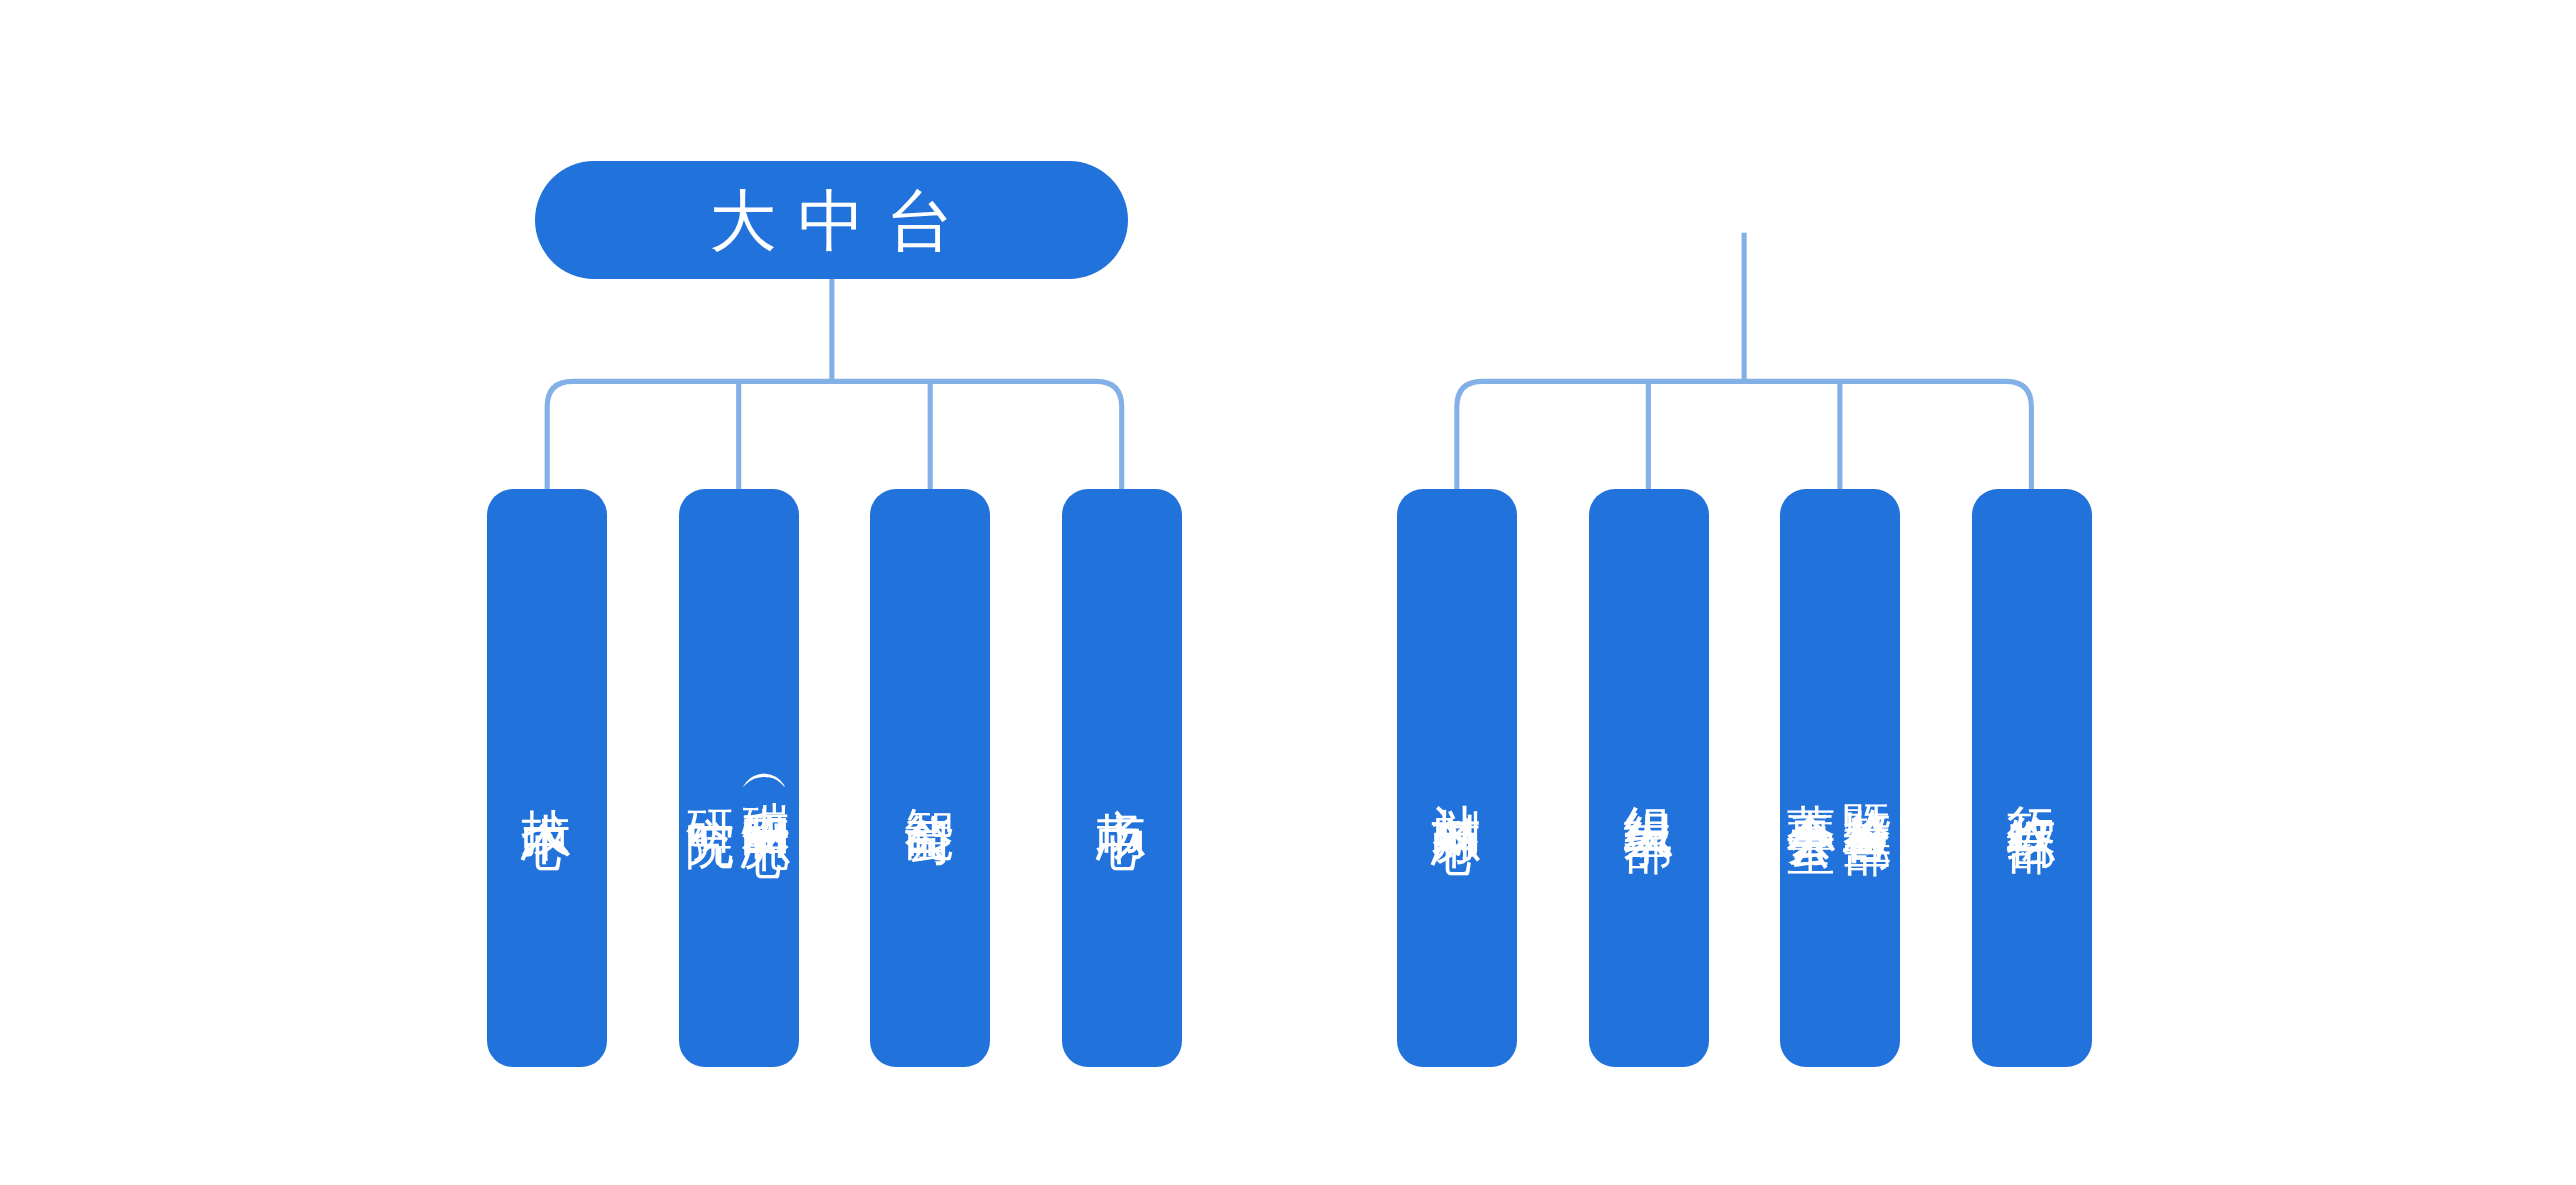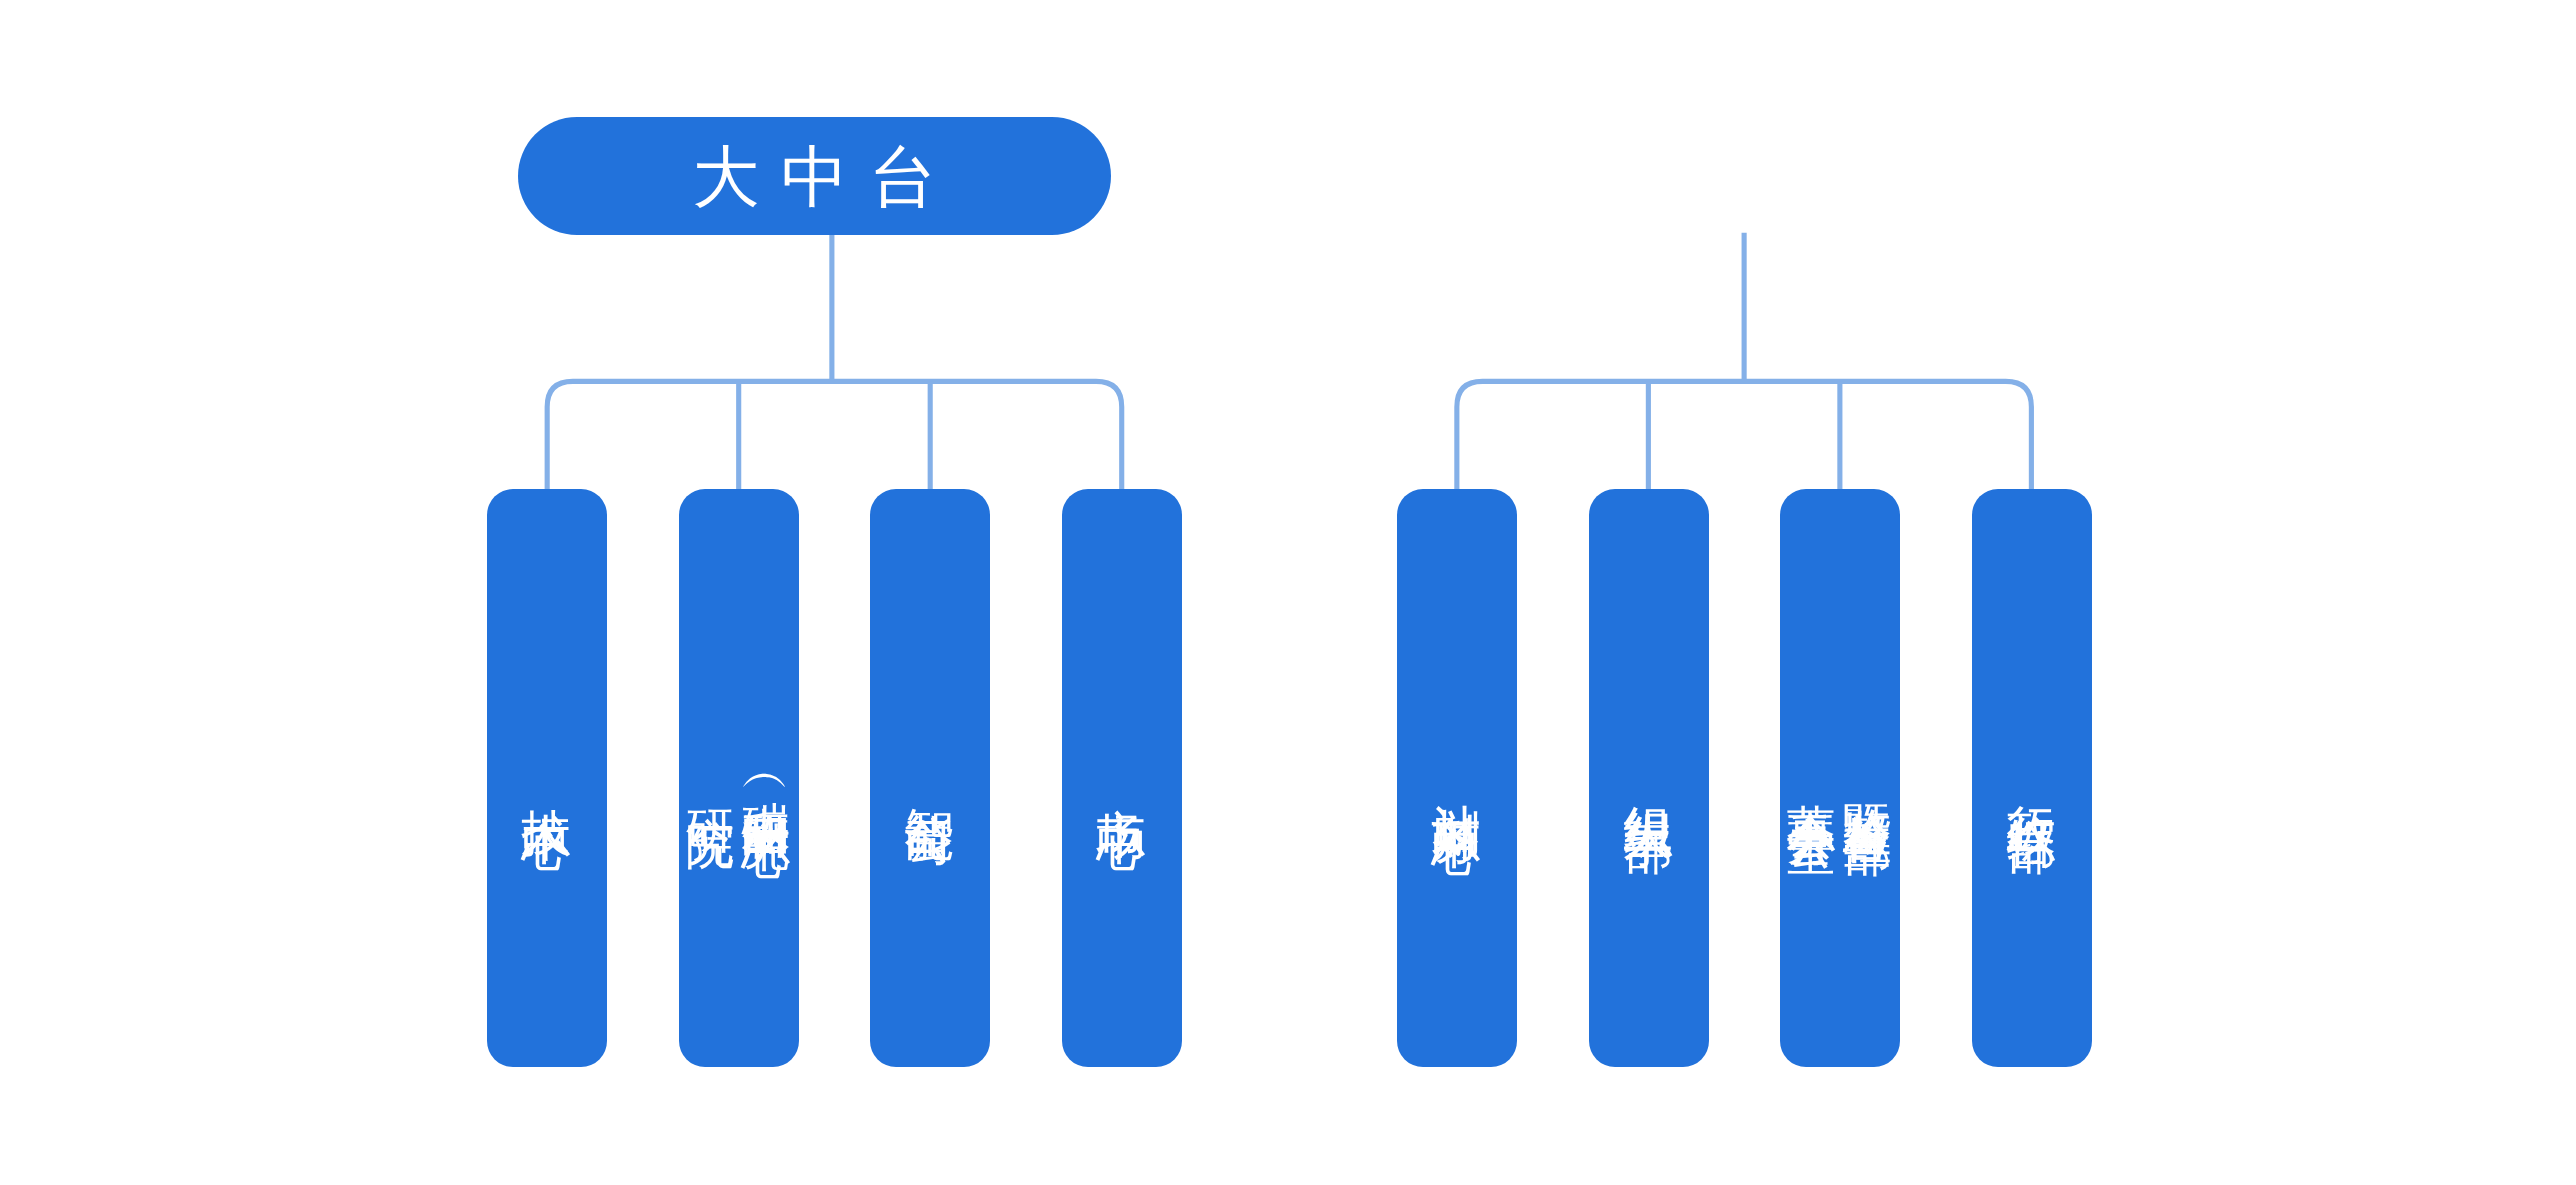--- a/index.html
+++ b/index.html
@@ -66,21 +66,21 @@
   
   .g0c0{left:487px;}
   .g0c1{left:679px;}
   .g0c2{left:870px;}
   .g0c3{left:1062px;}
   
   .g1c0{left:1397px;}
   .g1c1{left:1589px;}
   .g1c2{left:1780px;}
   .g1c3{left:1972px;}
-  .root-left{left:518px;}
+  .root-left{left:535px;margin-top:44px;}
   .root-right{left:1447px;}
 </style>
 </head>
 <body>
 
 <div class="canvas">
 
   <svg class="connectors" viewBox="0 0 3013 1387" aria-hidden="true">
 
     <path d="M973 272 V449"></path>

